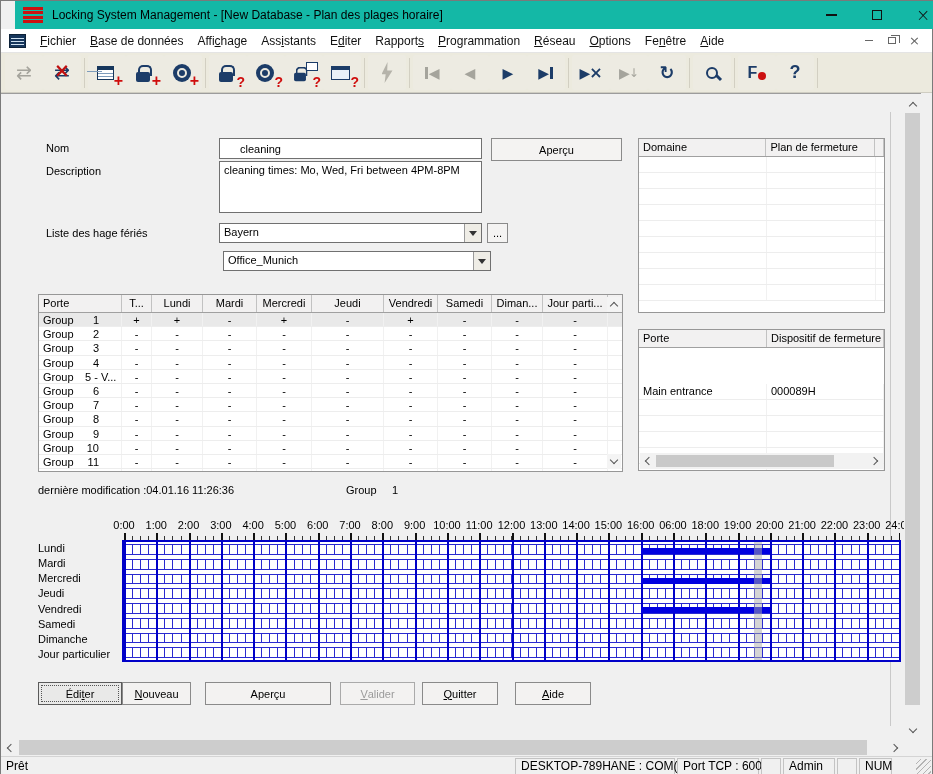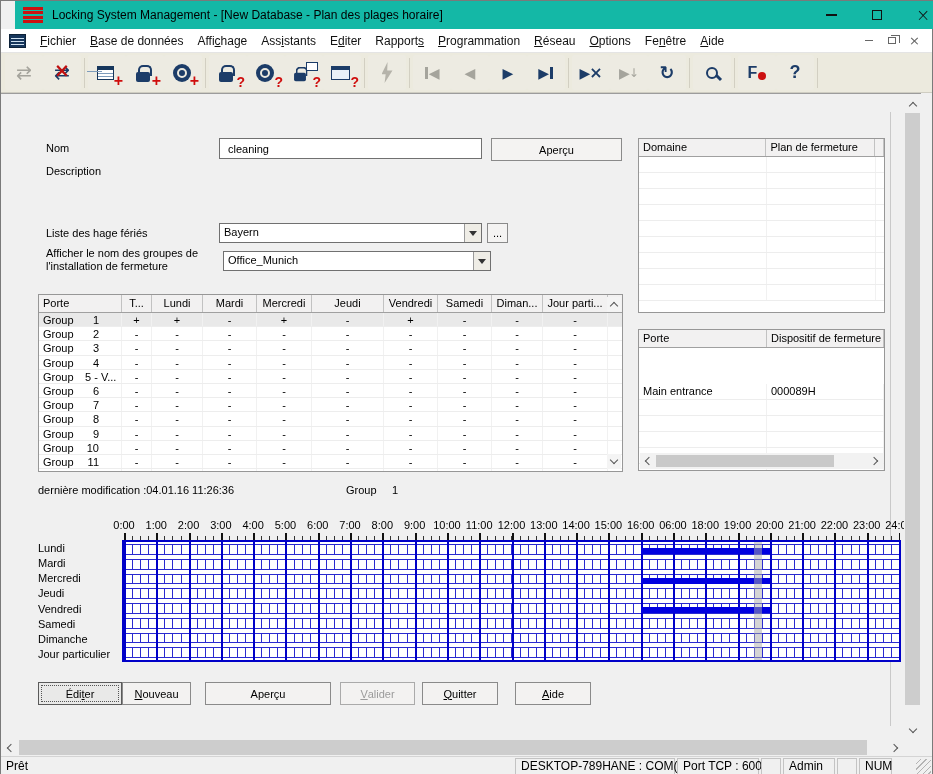--- a/index.html
+++ b/index.html
@@ -62,21 +62,21 @@
   .imag{width:12px;height:12px;border:2.5px solid #1c3c68;border-radius:50%;display:block;position:relative}
   .imag:after{content:"";position:absolute;width:7px;height:3px;background:#1c3c68;right:-6px;bottom:-2px;transform:rotate(45deg)}
   .gf{font-size:16px;font-weight:bold;color:#1c3c68}
   .igear{width:8px;height:8px;background:#cc1111;border:3px dashed #cc1111;border-radius:50%;display:block;margin:6px 0 0 1px}
   .gq{font-size:18px;font-weight:bold;color:#1c3c68}
 
   
   .content{position:absolute;left:0;top:92px;width:920px;height:646px;background:#f0f0f0;border-top:1px solid #9c9c9c}
   .panelline{position:absolute;background:#c9c9c9}
   .flabel{position:absolute;font-size:11px;color:#000}
-  .finput{position:absolute;border:1px solid #707070;background:#fff;font-size:11px;font-family:"Liberation Sans",sans-serif;padding:0 8px}
+  .finput{position:absolute;border:1px solid #707070;background:#fff;font-size:11px;font-family:"Liberation Sans",sans-serif;padding:0 20px}
   textarea.finput{padding:2px 4px;resize:none;line-height:13px}
   .fbtn{position:absolute;border:1px solid #8a8a8a;background:#f4f3f2;font-size:11px;display:flex;align-items:center;justify-content:center}
   .combo{position:absolute;height:20px;border:1px solid #707070;background:#fff;display:flex;align-items:stretch}
   .combo .val{flex:1;font-size:11px;padding:2px 4px;white-space:nowrap;overflow:hidden}
   .combo .drop{width:17px;background:#efede6;border-left:1px solid #9a9a9a;display:flex;align-items:center;justify-content:center}
   .tri{width:0;height:0;border-left:4px solid transparent;border-right:4px solid transparent;border-top:5px solid #333}
 
   
   .dtable{position:absolute;background:#fff;border:1px solid #979797;overflow:hidden}
   .dhead{display:flex;background:#f2f1f1;border-bottom:1px solid #a0a0a0;height:18px}
@@ -311,31 +311,31 @@
     </div>
 
   <div class="content" id="content">
     <div class="panelline" style="left:889px;top:18px;width:1px;height:614px"></div>
 
     <div class="flabel" style="left:45px;top:48px">Nom</div>
     <input class="finput" style="left: 218px; top: 44px; width: 263px; height: 21px;" value="cleaning">
     <div class="fbtn" style="left:490px;top:44px;width:131px;height:23px">Aperçu</div>
 
     <div class="flabel" style="left:45px;top:71px">Description</div>
+    <textarea class="finput" readonly="" style="left: 218px; top: 67px; width: 263px; height: 52px;">cleaning times: Mo, Wed, Fri between 4PM-8PM</textarea>
 
     <div class="flabel" style="left:45px;top:133px">Liste des hage fériés</div>
     <div class="combo" style="left:218px;top:129px;width:263px">
       <span class="val">Bayern</span>
       <span class="drop">
           <span class="tri"></span>
         </span>
     </div>
     <div class="fbtn" style="left:486px;top:129px;width:21px;height:20px">...</div>
 
-    <div class="flabel" style="left:45px;top:153px;width:172px;line-height:13px">Afficher le nom des groupes de l'installation de fermeture</div>
     <div class="combo" style="left:222px;top:157px;width:268px">
       <span class="val">Office_Munich</span>
       <span class="drop">
           <span class="tri"></span>
         </span>
     </div>
 
     <div class="dtable" id="domain-table" style="left:637px;top:44px;width:247px;height:175px">
         <div class="dhead">
           <div class="dhcell" style="width: 128px;">Domaine</div>

